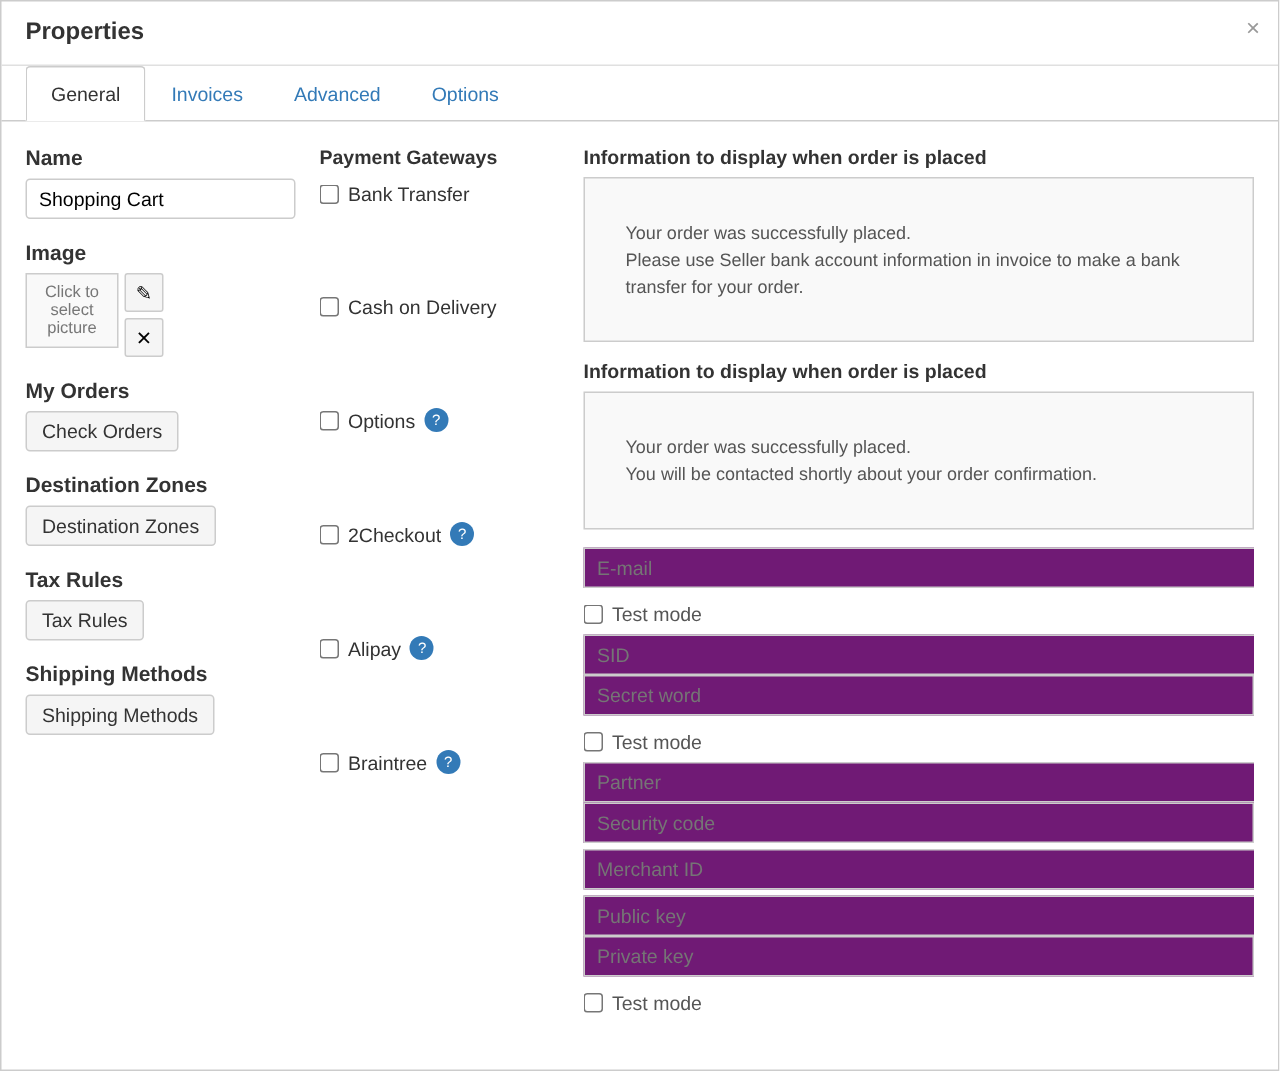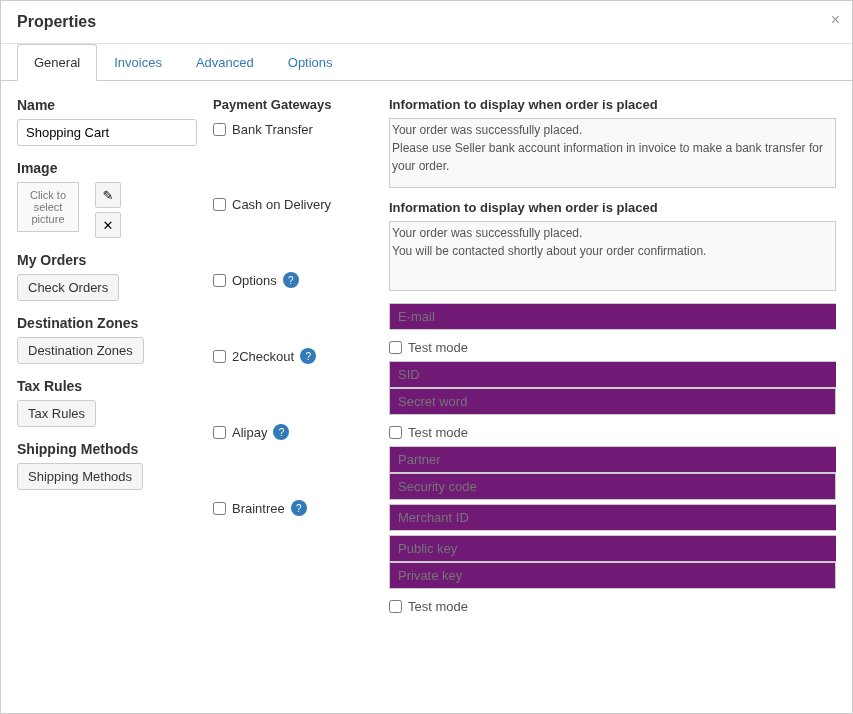--- a/index.html
+++ b/index.html
@@ -78,21 +78,21 @@
     .text-input {
       width: 100%;
       padding: 5px 8px;
       border: 1px solid #ccc;
       border-radius: 3px;
       font-size: 13px;
     }
 
     .image-area {
       display: flex;
-      gap: 16px;
+      gap: 4px;
       align-items: flex-start;
     }
 
     .image-placeholder {
       width: 62px;
       height: 50px;
       border: 1px solid #ccc;
       display: flex;
       align-items: center;
       justify-content: center;
@@ -179,21 +179,21 @@
     }
 
     .info-title {
       font-weight: bold;
       margin-bottom: 6px;
       font-size: 13px;
     }
 
     .info-box {
       border: 1px solid #ccc;
-      padding: 2px;
+      padding: 27px;
       background: #f9f9f9;
       font-size: 12px;
       color: #555;
       line-height: 1.5;
       min-height: 70px;
     }
 
     .field-row {
       display: flex;
       gap: 0;

